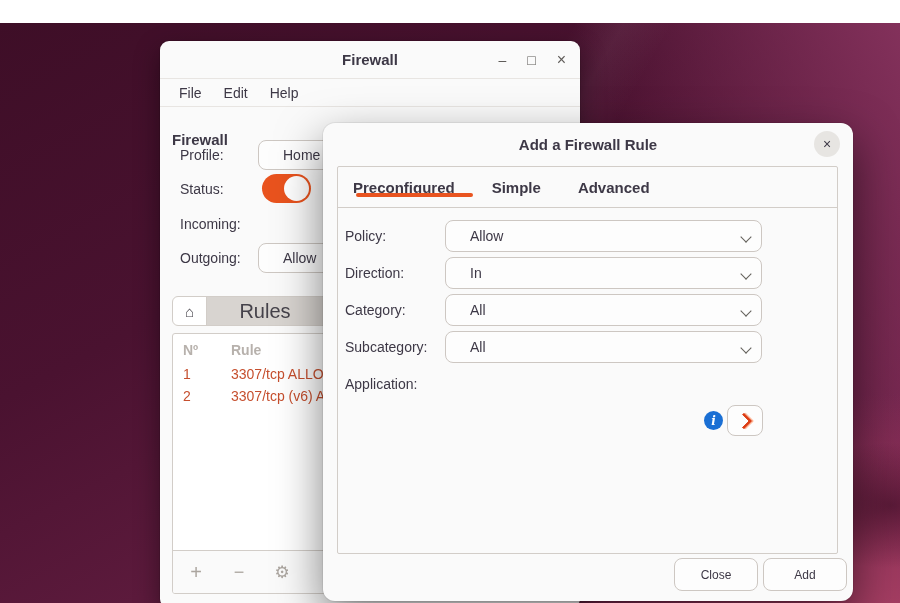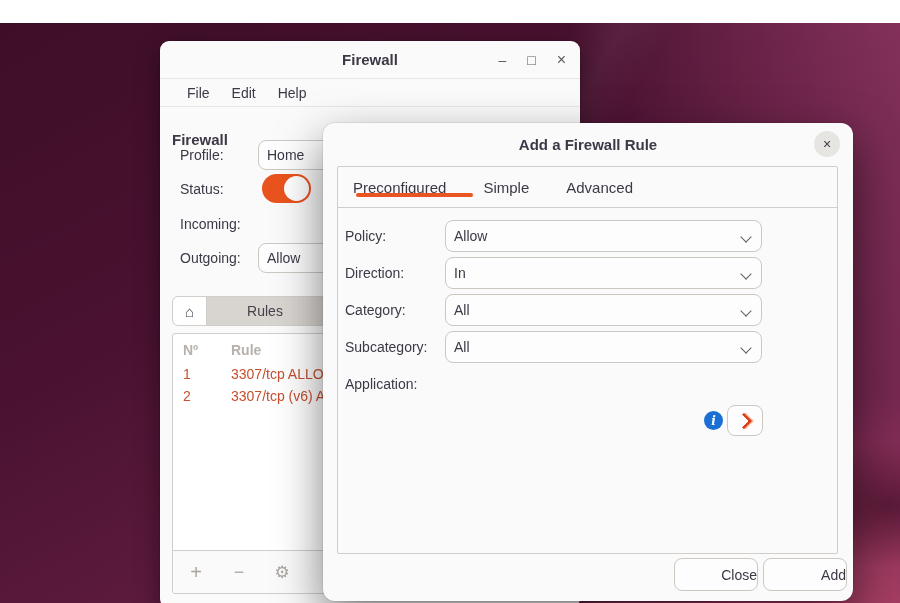--- a/index.html
+++ b/index.html
@@ -17,59 +17,59 @@
 
   
   .win{position:absolute;left:160px;top:18px;width:420px;height:567px;background:#fafafa;
        border-radius:9px;box-shadow:0 10px 26px rgba(0,0,0,.42),0 0 0 1px rgba(0,0,0,.08);}
   .titlebar{position:relative;height:37px;border-bottom:1px solid #e8e5e2;}
   .titlebar .title{position:absolute;left:0;right:0;top:0;line-height:37px;text-align:center;
        font-weight:bold;font-size:15px;}
   .win-controls{position:absolute;right:14px;top:0;height:37px;display:flex;gap:21px;align-items:center;
        color:#5f5c59;font-size:14px;}
   .win-controls span{cursor:default;line-height:1;}
-  .menubar{display:flex;height:27px;align-items:center;padding-left:16px;border-bottom:1px solid #e8e5e2;
+  .menubar{display:flex;height:27px;align-items:center;padding-left:8px;border-bottom:1px solid #e8e5e2;
        font-size:14px;}
   .menubar .mi{padding:3px 11px;border-radius:5px;}
   .fw-heading{position:absolute;left:12px;top:90px;font-weight:bold;font-size:15px;}
   .frow-label{position:absolute;left:20px;width:80px;height:30px;line-height:30px;font-size:14px;}
   .combo{position:absolute;height:30px;background:#fdfdfd;border:1px solid #cdc7c2;border-radius:8px;
-       box-sizing:border-box;font-size:14px;line-height:28px;padding-left:8px;}
+       box-sizing:border-box;font-size:14px;line-height:28px;padding-left:24px;}
   .combo .chev{position:absolute;right:11px;top:11px;width:7px;height:7px;
        border-right:1.6px solid #63605b;border-bottom:1.6px solid #63605b;transform:rotate(45deg);}
   .bg-combo{left:98px;width:120px;}
   .toggle{position:absolute;left:102px;width:49px;height:29px;border-radius:15px;background:#e9531e;}
   .toggle .knob{position:absolute;right:2px;top:2px;width:25px;height:25px;border-radius:50%;background:#fff;}
   .tabsrow{position:absolute;left:12px;top:255px;width:396px;height:30px;background:#fff;
        border:1px solid #d2cdc8;border-radius:6px;box-sizing:border-box;display:flex;overflow:hidden;}
   .home-btn{width:33px;border-right:1px solid #d2cdc8;display:flex;align-items:center;justify-content:center;
        font-size:15px;color:#45424a;}
   .rules-tab{width:116px;background:#d8d4d0;display:flex;align-items:center;justify-content:center;
-       font-size:14px;color:#45424a;}
+       font-size:20px;color:#45424a;}
   .listbox{position:absolute;left:12px;top:292px;width:396px;height:261px;background:#fff;
        border:1px solid #d2cdc8;box-sizing:border-box;border-radius:3px;overflow:hidden;}
   .lrow{display:flex;height:22px;font-size:14px;align-items:center;}
   .lrow.header{height:26px;font-weight:bold;color:#b7b1ac;padding-top:3px;}
   .lrow .c-num{width:48px;padding-left:10px;}
   .lrow .c-rule{flex:1;white-space:nowrap;overflow:hidden;}
   .lrow.data{color:#c64f2e;}
   .list-toolbar{position:absolute;left:0;right:0;bottom:0;height:42px;border-top:1px solid #d2cdc8;
        display:flex;align-items:center;padding-left:15px;gap:27px;color:#aba59f;background:#fafafa;}
   .list-toolbar .tbtn{width:16px;text-align:center;}
 
   
   .dlg{position:absolute;left:323px;top:100px;width:530px;height:478px;background:#fafafa;border-radius:12px;
        box-shadow:0 18px 46px rgba(0,0,0,.5),0 0 0 1px rgba(0,0,0,.06);}
   .dlg-header{position:relative;height:43px;padding-left:12px;}
   .dlg-header .title{position:absolute;left:0;right:0;top:0;line-height:43px;text-align:center;
        font-weight:bold;font-size:15px;}
   .dlg-close{position:absolute;right:13px;top:8px;width:26px;height:26px;border-radius:50%;background:#e7e5e2;
        display:flex;align-items:center;justify-content:center;font-size:14px;color:#3d3846;}
   .dlg-frame{position:absolute;left:14px;top:43px;width:501px;height:388px;border:1px solid #d2cdc8;
-       box-sizing:border-box;border-radius:2px;}
+       box-sizing:border-box;border-radius:2px;font-weight:bold;}
   .dlg-tabs{position:relative;height:40px;border-bottom:1px solid #d2cdc8;display:flex;align-items:center;
        padding-left:15px;gap:37px;font-size:15px;}
   .dlg-tab{position:relative;}
   .tab-underline{position:absolute;left:3px;bottom:-1px;width:117px;height:4px;background:#e95420;border-radius:2px;}
   .dlg-label{position:absolute;left:22px;height:32px;line-height:32px;font-size:14px;}
   .dlg-combo{left:122px;width:317px;height:32px;line-height:30px;}
   .dlg-combo .chev{top:12px;}
   .search-wrap{position:absolute;left:122px;top:282px;width:254px;height:31px;background:#fff;
        border:1px solid #cdc7c2;border-radius:8px;box-sizing:border-box;display:flex;align-items:center;}
   .search-wrap svg{margin:0 7px 0 10px;flex:none;}
@@ -79,21 +79,21 @@
   .info-dot{position:absolute;left:381px;top:288px;width:19px;height:19px;border-radius:50%;background:#1a6fd4;
        color:#fff;display:flex;align-items:center;justify-content:center;
        font-family:"DejaVu Serif","Liberation Serif",serif;font-weight:bold;font-size:12px;font-style:italic;}
   .go-btn{position:absolute;left:404px;top:282px;width:36px;height:31px;background:#fdfdfd;
        border:1px solid #cdc7c2;border-radius:8px;box-sizing:border-box;
        display:flex;align-items:center;justify-content:center;}
   .go-chev{width:9px;height:9px;border-right:3px solid #dd3d14;border-bottom:3px solid #dd3d14;
        transform:rotate(-45deg);margin-left:-3px;border-radius:1px;box-shadow:1px 1px 0 rgba(255,120,60,.55);}
   .dlg-buttons{position:absolute;right:6px;bottom:10px;display:flex;gap:5px;}
   .btn{width:84px;height:33px;background:#fdfdfd;border:1px solid #cdc7c2;border-radius:8px;
-       box-sizing:border-box;display:flex;align-items:center;justify-content:flex-end;font-size:14px;}
+       box-sizing:border-box;display:flex;align-items:center;justify-content:center;font-size:12px;}
 </style>
 </head>
 <body>
 
 <div id="stage">
 
   <div class="win">
     <div class="titlebar">
       <div class="title">Firewall</div>
       <div class="win-controls">

